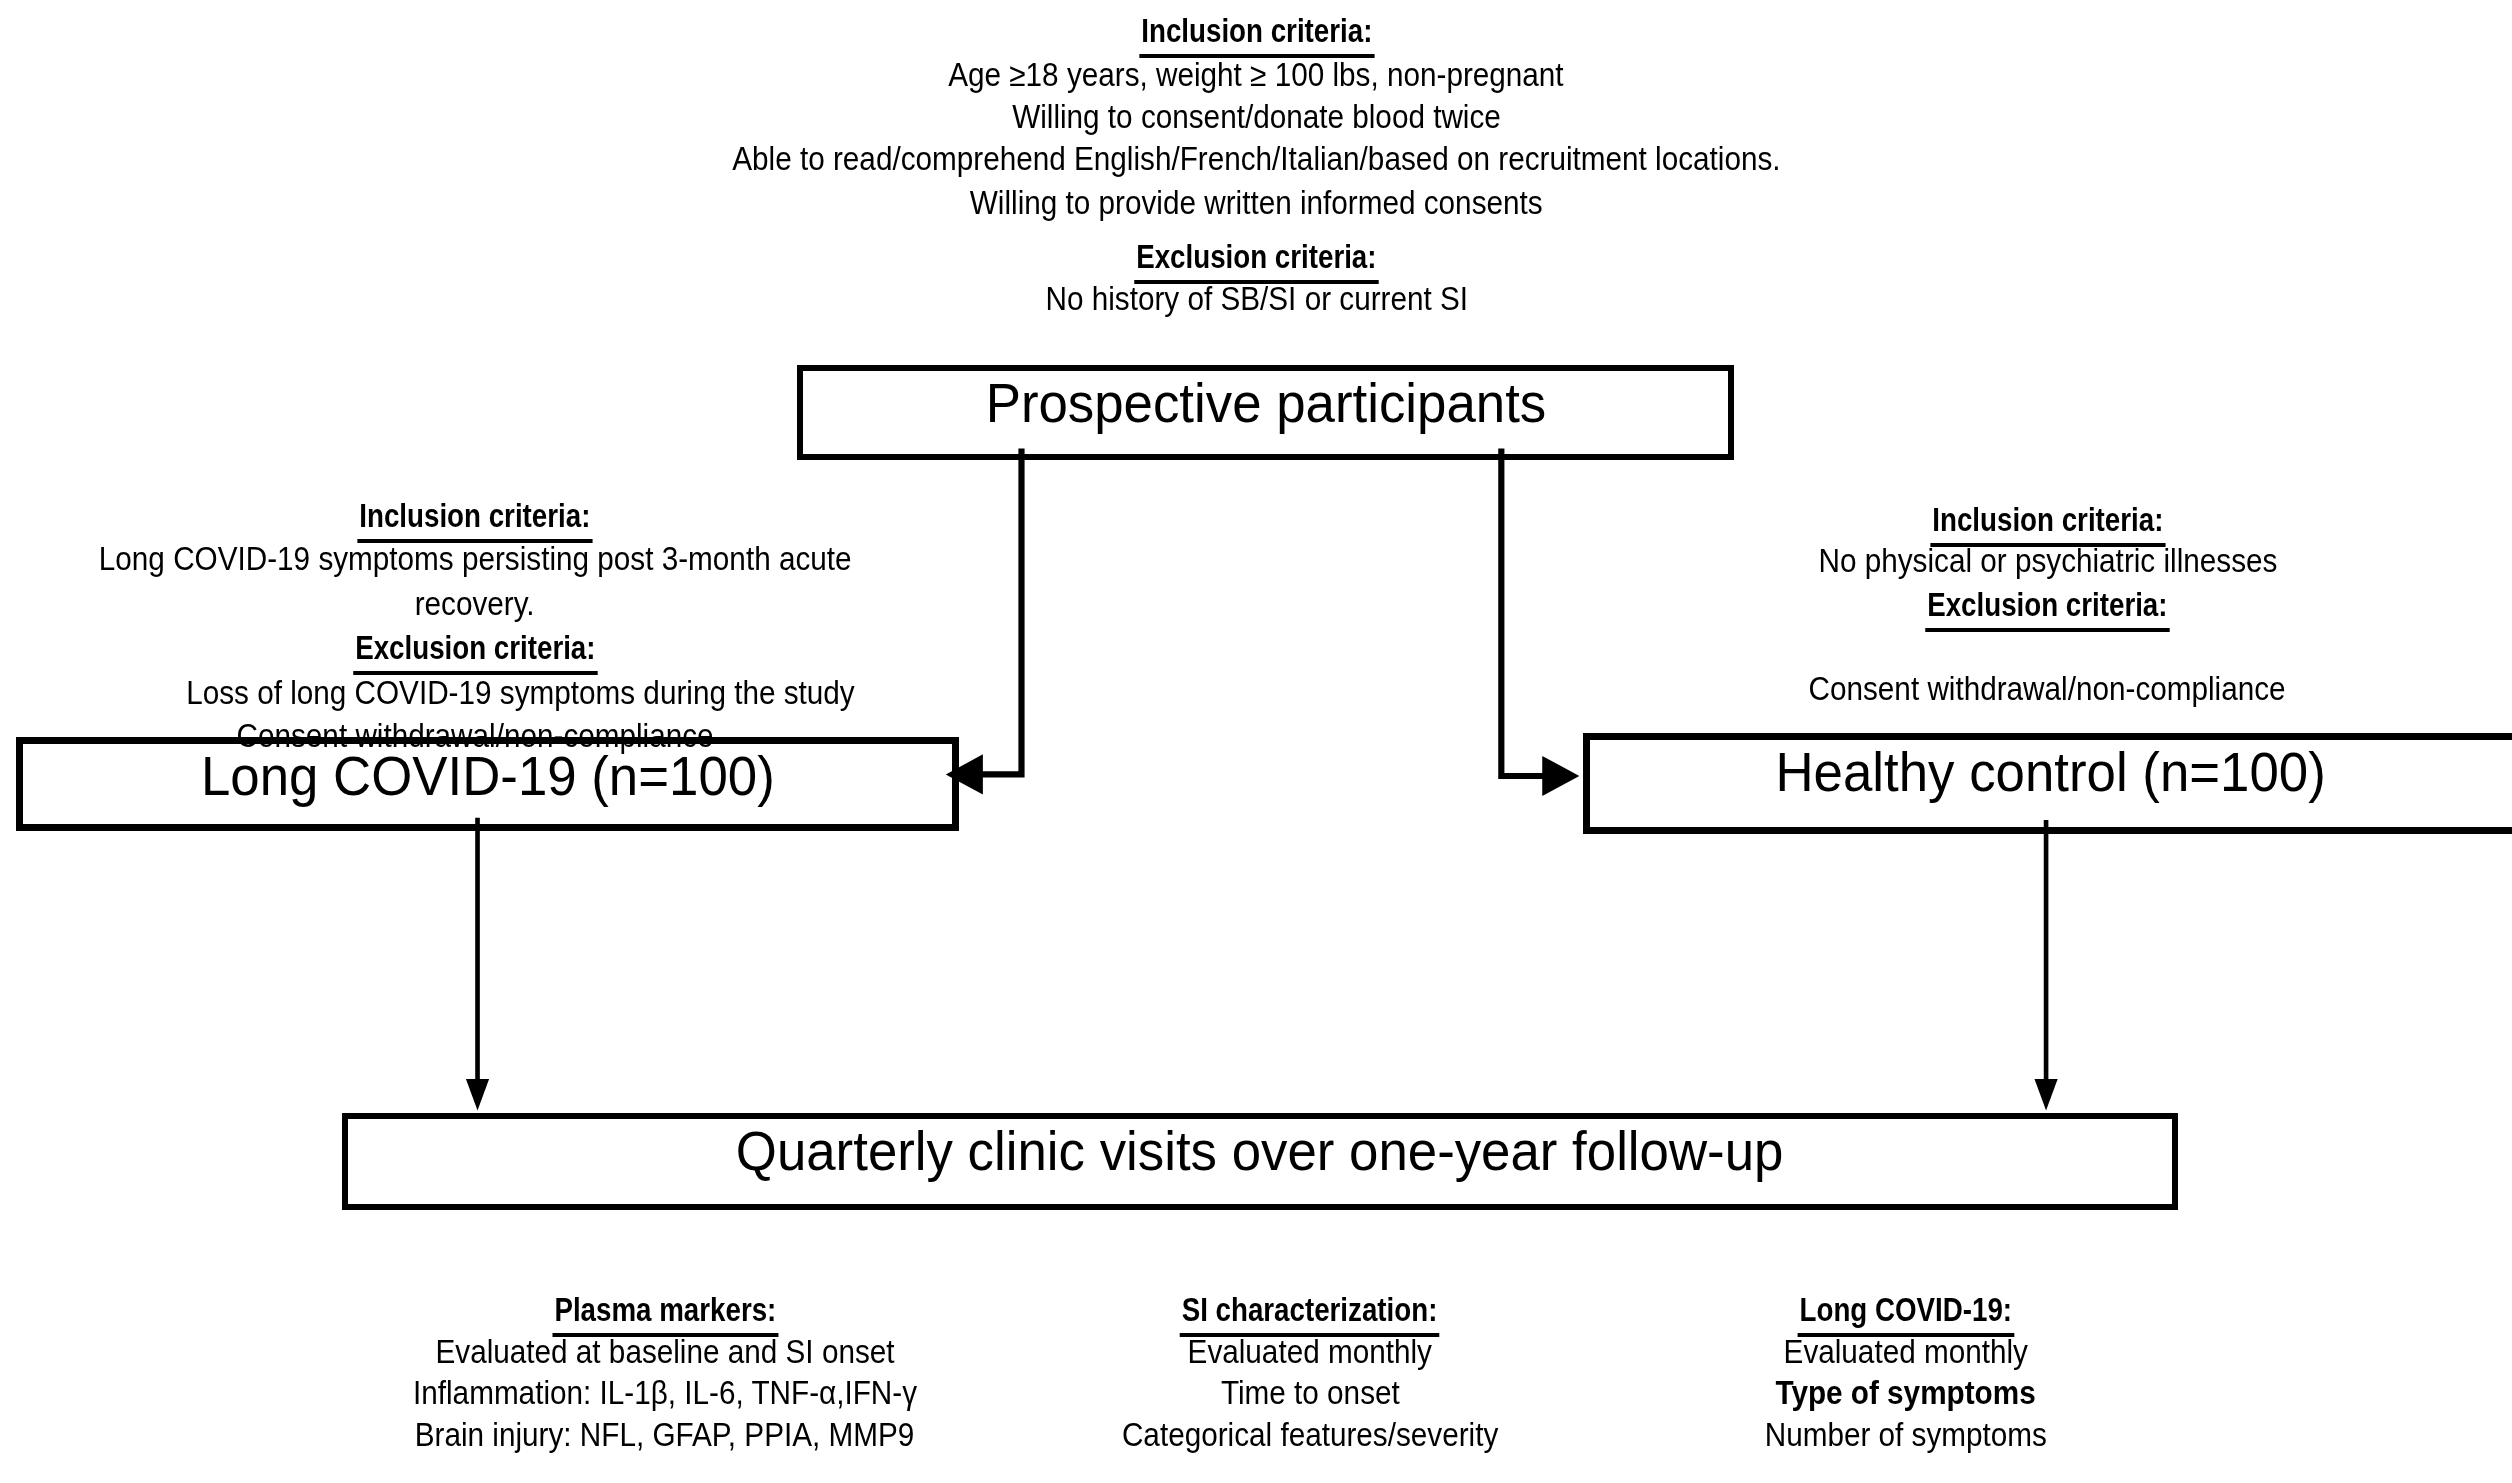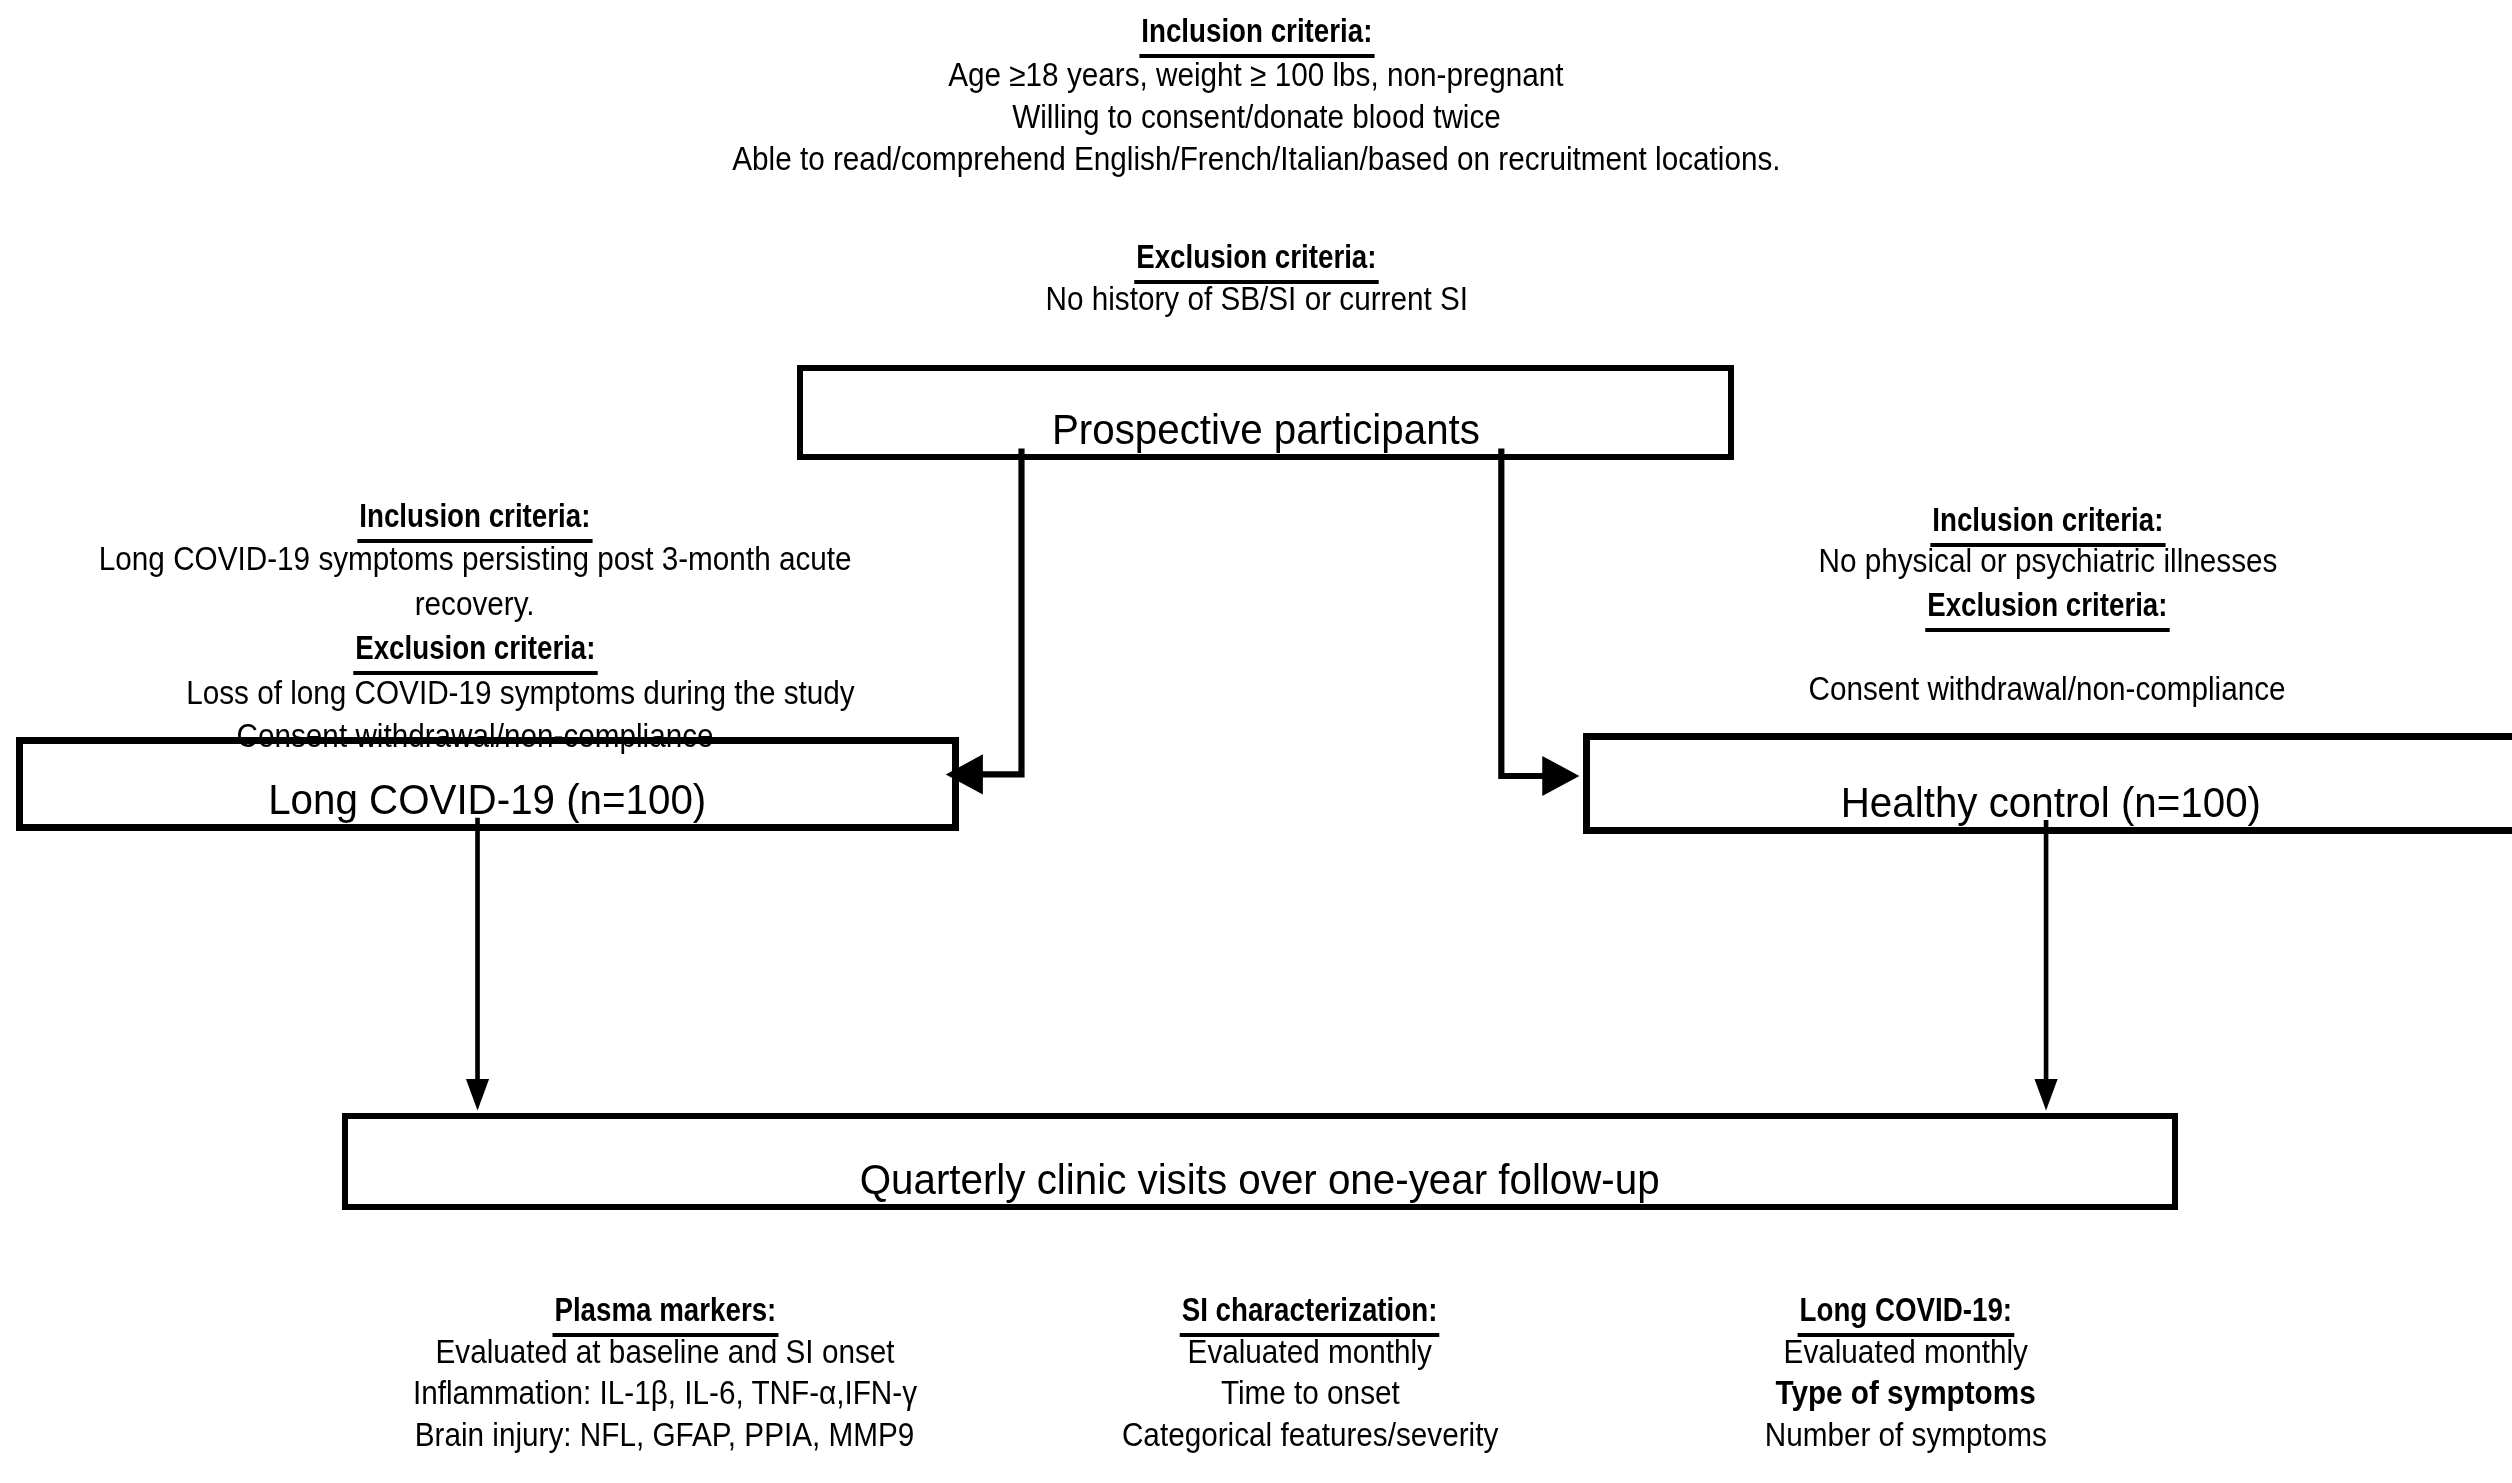--- a/index.html
+++ b/index.html
@@ -25,42 +25,43 @@
     font-weight:700;
     border-bottom:4.6px solid #000;
     padding:0 2.3px 1.5px 2.3px;
     transform:scaleX(0.84);
   }
   
   .box{
     position:absolute;
     border:7px solid #000;
     background:transparent;
-    display:flex;align-items:flex-end;justify-content:center;
-    font-size:42px;
+    display:flex;align-items:flex-start;justify-content:center;
+    font-size:55px;
     z-index:3;
   }
   .box>span{display:inline-block;white-space:nowrap;transform:scaleX(0.96);}
   svg.connectors{
     position:absolute;left:0;top:0;width:2512px;height:1484px;
     z-index:2;
   }
   .txt-layer{position:absolute;left:0;top:0;width:100%;height:100%;z-index:1;border-radius:19px;}
 </style>
 </head>
 <body>
 
 <div class="canvas">
 
   <div class="txt-layer">
 
     <div class="ln hd" style="left:3.9px;top:10px;width:2505px;"><span>Inclusion criteria:</span></div>
     <div class="ln" style="left:3.9px;top:54px;width:2505px;"><span>Age ≥18 years, weight ≥ 100 lbs, non-pregnant</span></div>
     <div class="ln" style="left:3.9px;top:96px;width:2505px;"><span>Willing to consent/donate blood twice</span></div>
     <div class="ln" style="left:3.9px;top:138px;width:2505px;"><span>Able to read/comprehend English/French/Italian/based on recruitment locations.</span></div>
+    <div class="ln" style="left:3.9px;top:182px;width:2505px;"><span>Willing to provide written informed consents</span></div>
     <div class="ln hd" style="left:3.9px;top:236px;width:2505px;"><span>Exclusion criteria:</span></div>
     <div class="ln" style="left:3.9px;top:278px;width:2505px;"><span>No history of SB/SI or current SI</span></div>
 
     <div class="ln hd" style="left:0px;top:495px;width:950px;"><span>Inclusion criteria:</span></div>
     <div class="ln" style="left:0px;top:538px;width:950px;"><span>Long COVID-19 symptoms persisting post 3-month acute</span></div>
     <div class="ln" style="left:0px;top:583px;width:950px;"><span>recovery.</span></div>
     <div class="ln hd" style="left:0px;top:627px;width:950px;"><span>Exclusion criteria:</span></div>
     <div class="ln" style="left:0px;top:672px;width:950px;padding-left:45px;"><span>Loss of long COVID-19 symptoms during the study</span></div>
     <div class="ln" style="left:0px;top:715px;width:950px;"><span>Consent withdrawal/non-compliance</span></div>
 

